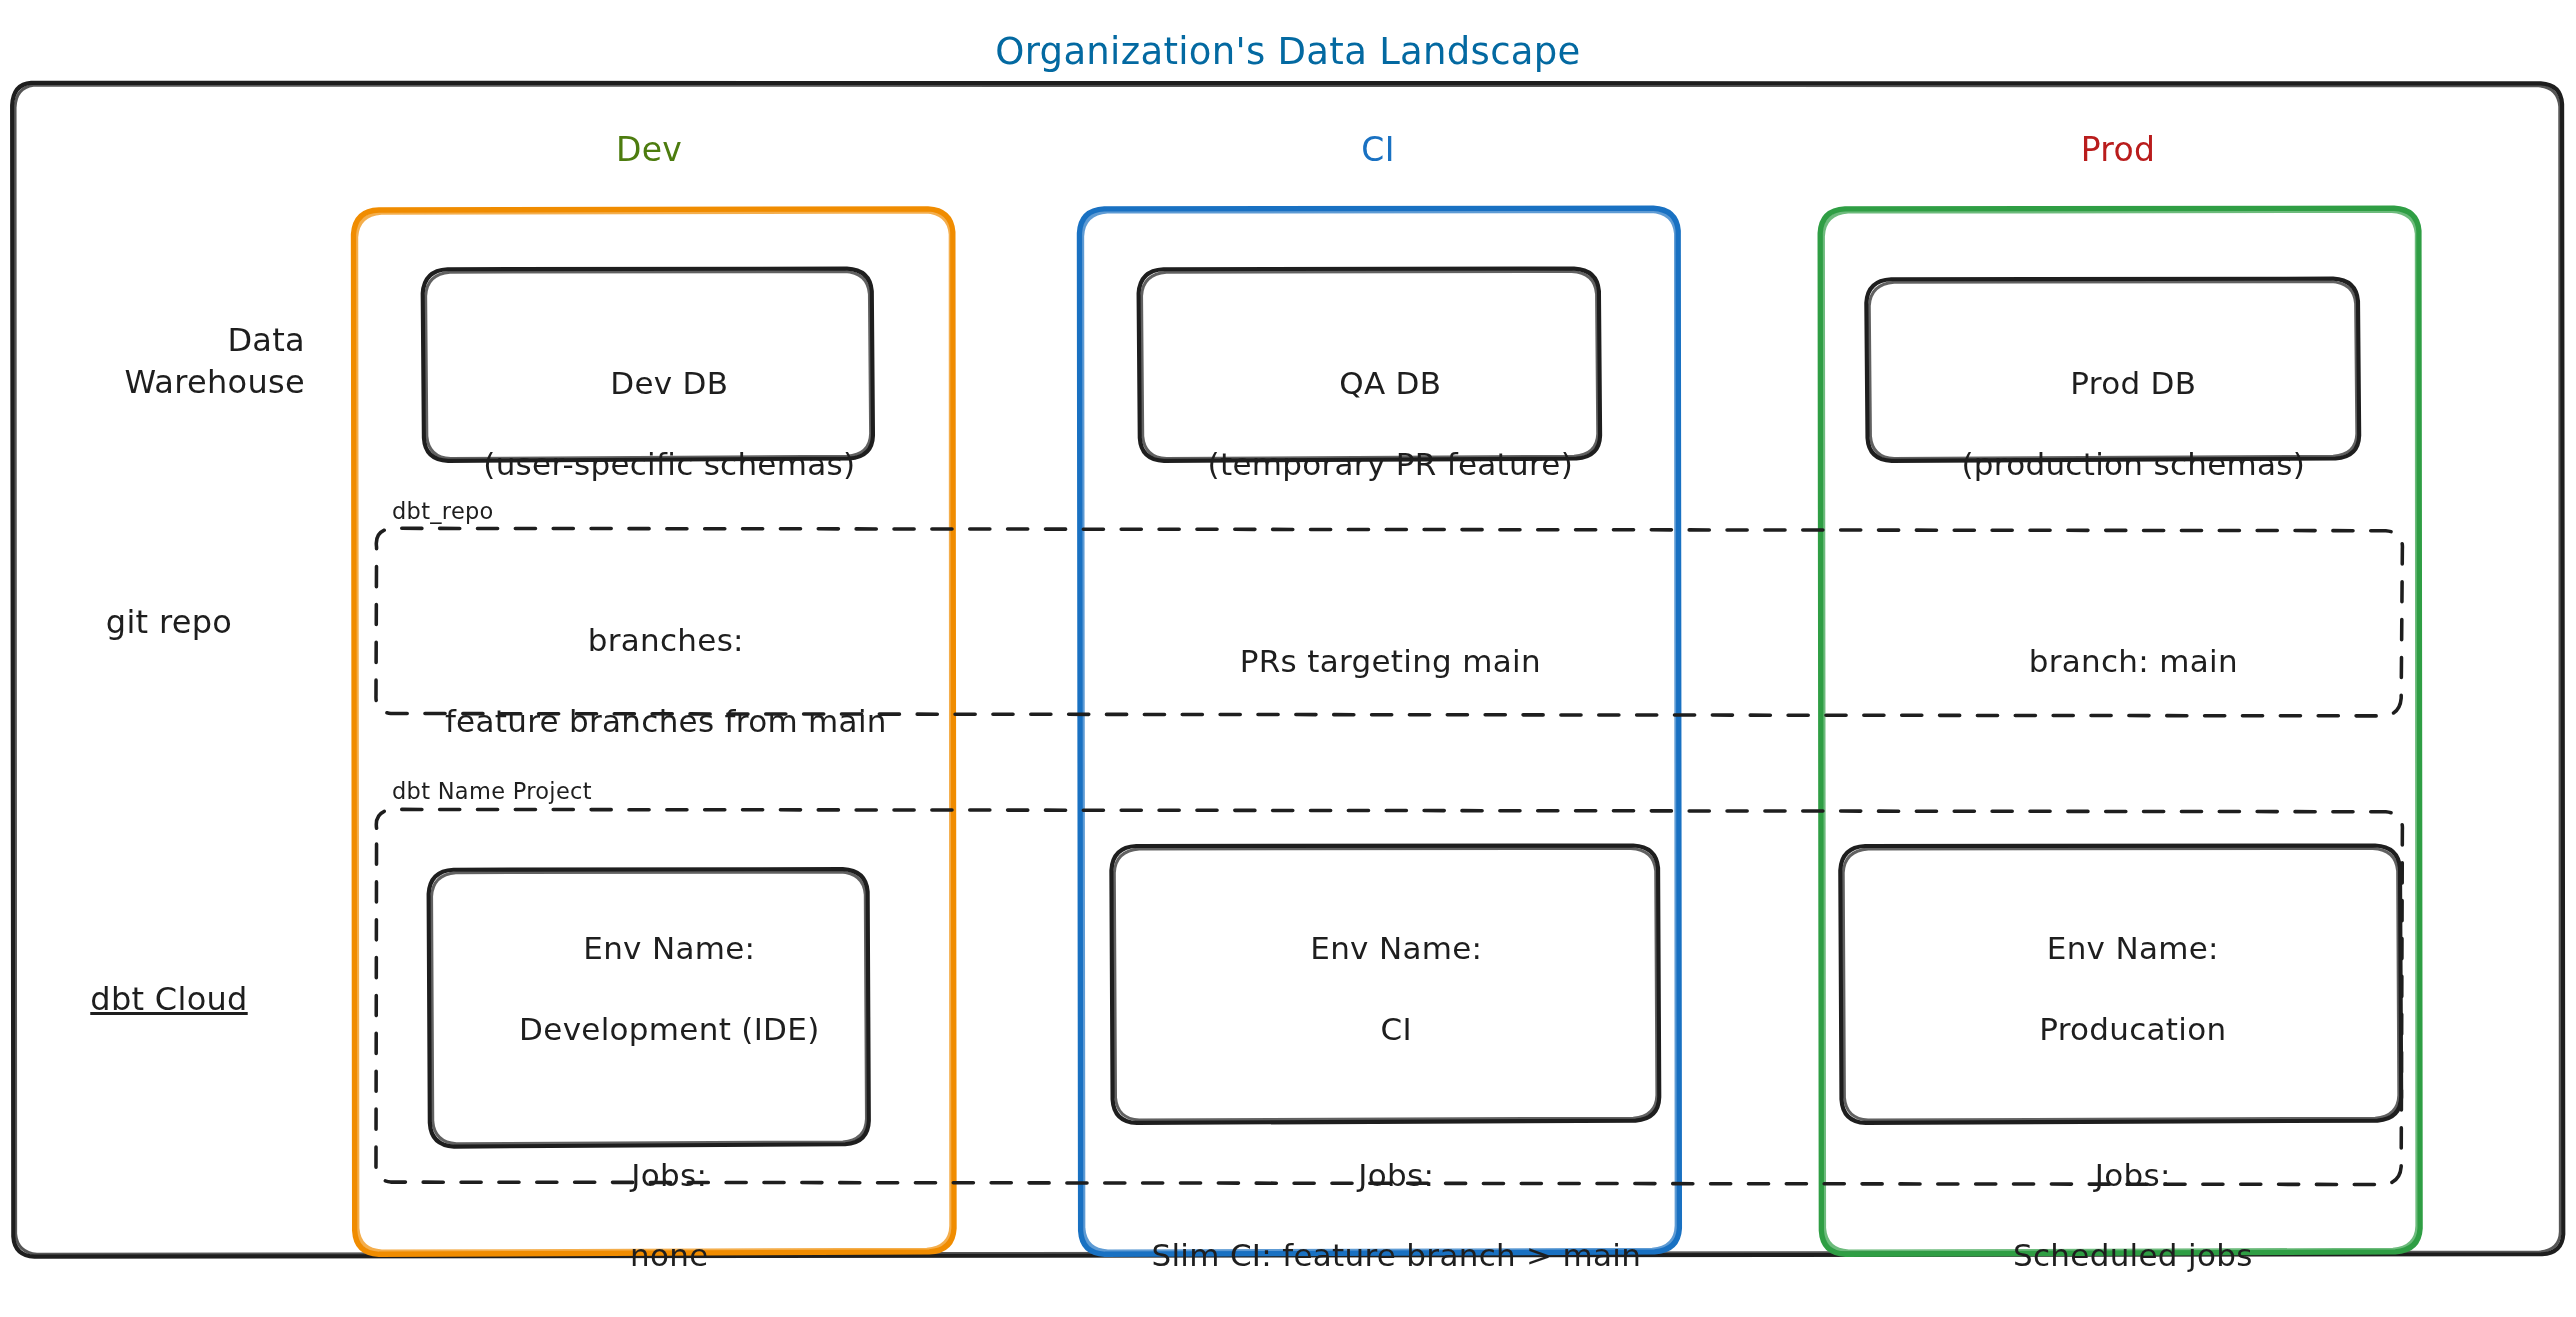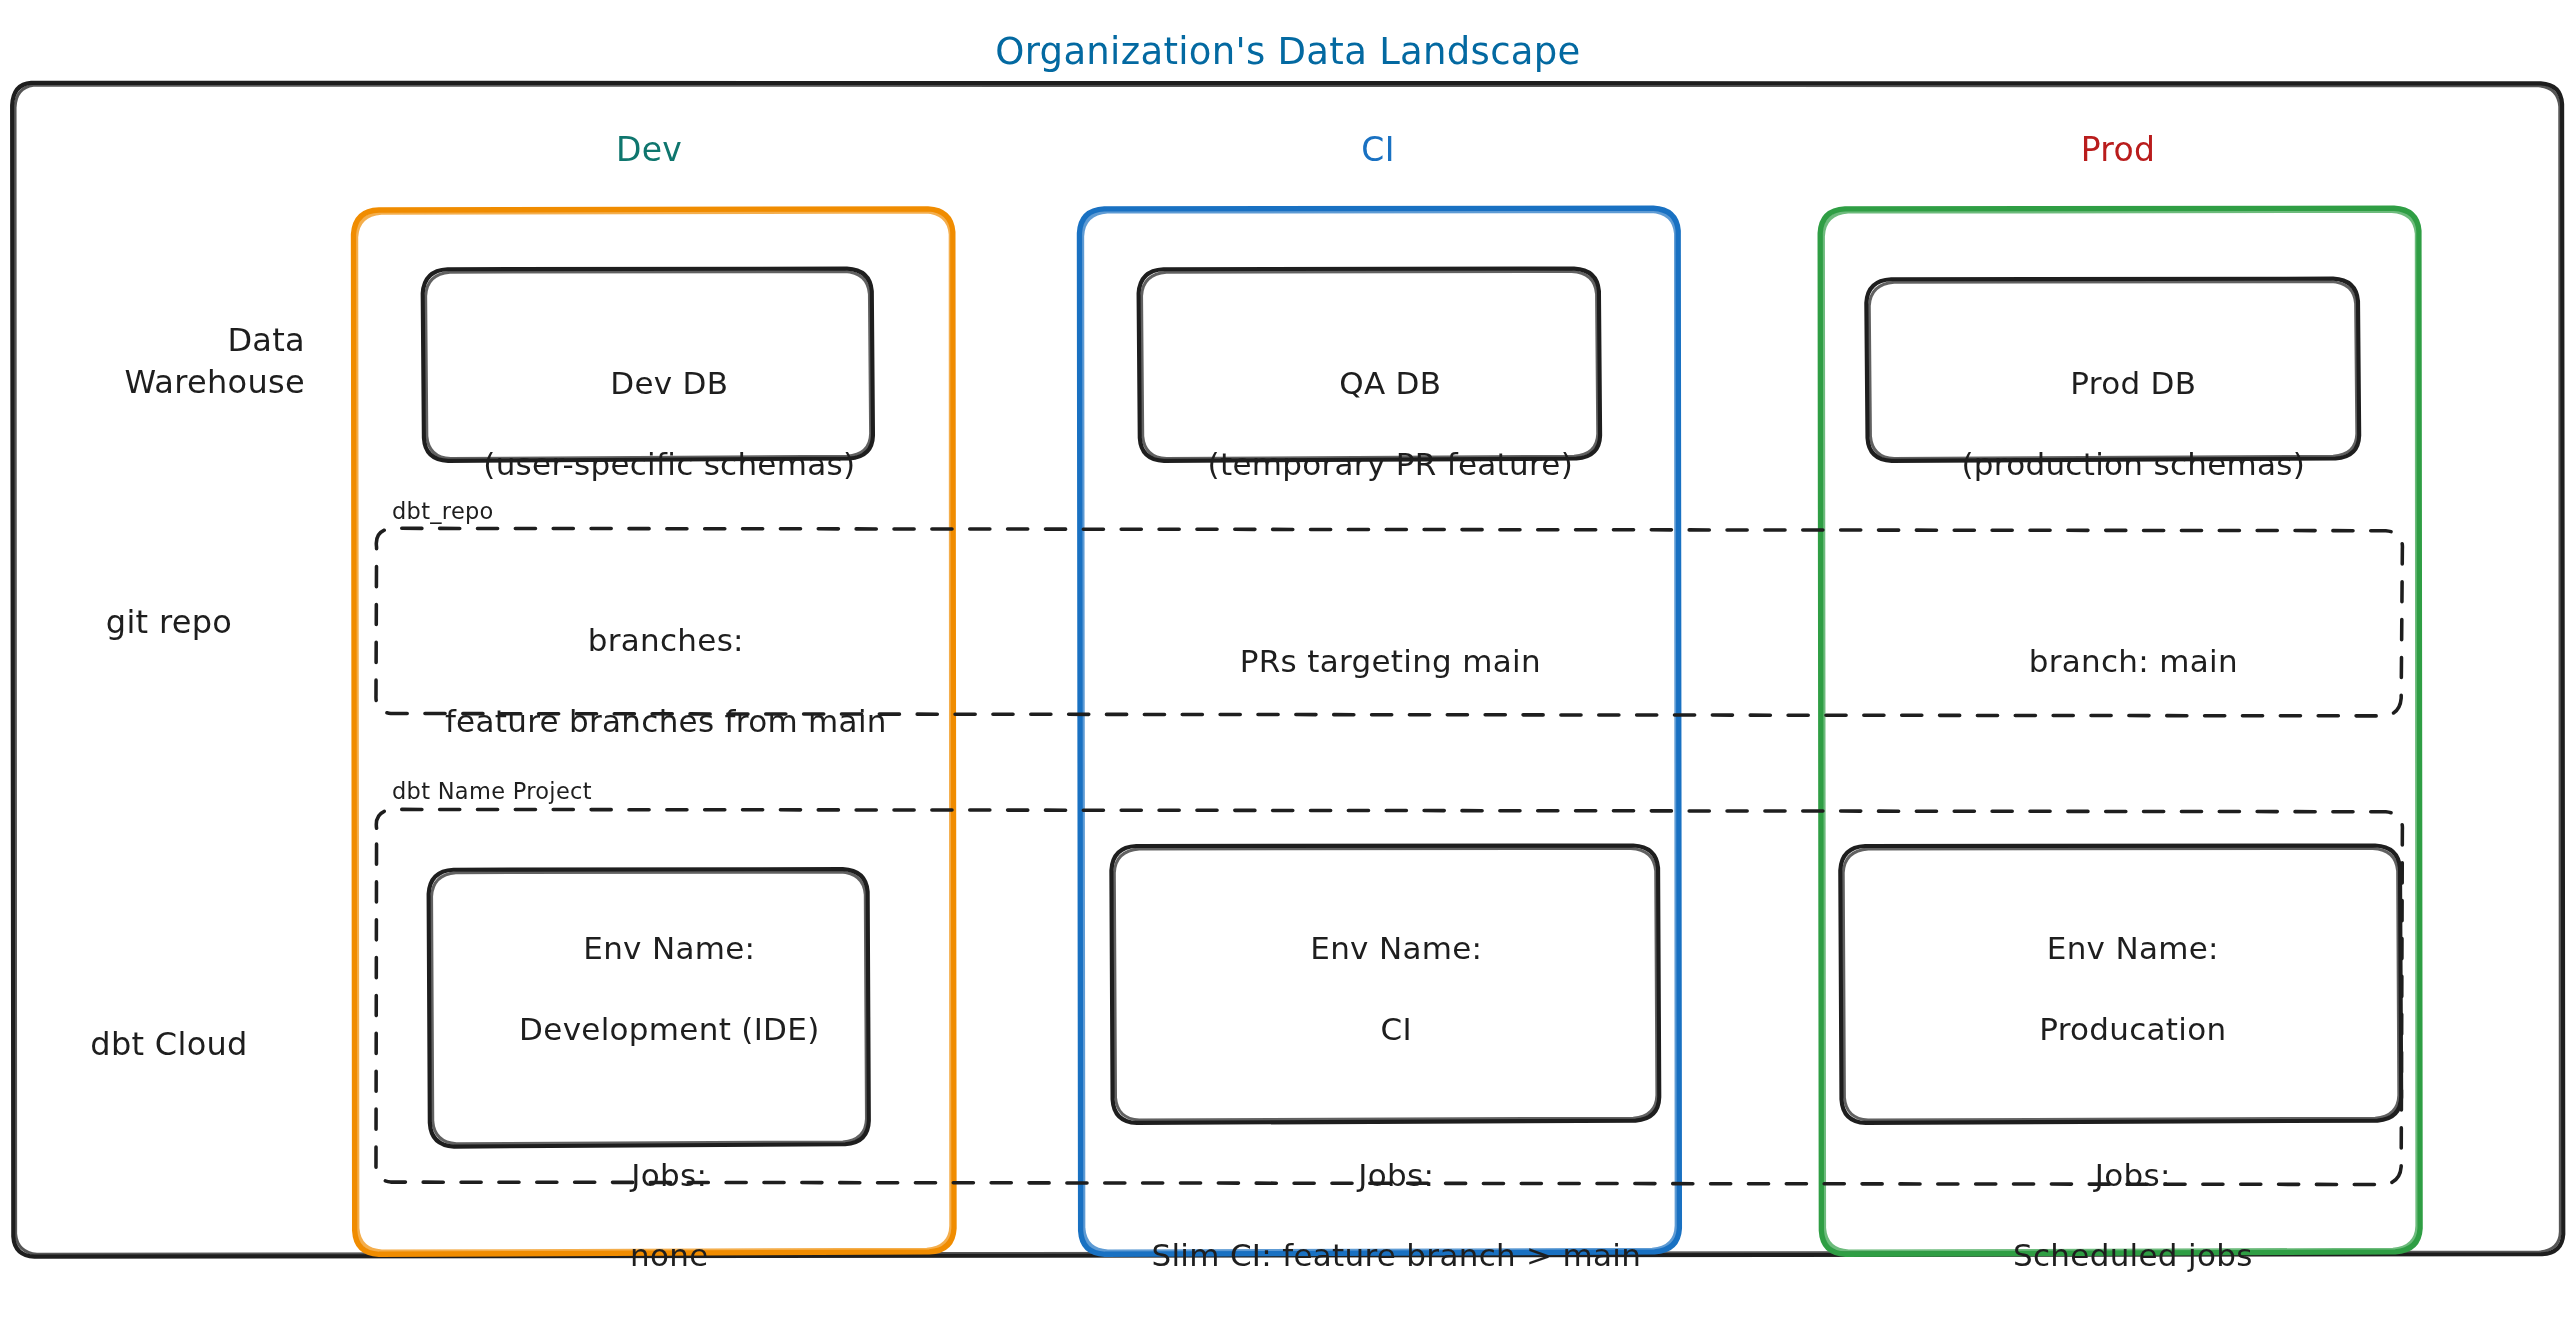--- a/index.html
+++ b/index.html
@@ -46,33 +46,33 @@
     width: 2576px;
     font-size: 37px;
     color: #0369a1;
     margin-top: 20px;
   }
 
   .col-header {
     font-size: 33px;
     width: 308px;
   }
-  .col-header.dev  { left: 495px;  top: 129px; color: #0f766e; }
+  .col-header.dev  { left: 495px;  top: 129px; color: #4d7c0f; }
   .col-header.ci   { left: 1224px; top: 129px; color: #1971c2; }
   .col-header.prod { left: 1964px; top: 129px; color: #b91c1c; }
 
   .row-label {
     font-size: 32px;
     width: 272px;
     left: 33px;
     color: #1e1e1e;
   }
   .row-label.dw    { top: 320px; text-align: right; }
   .row-label.git   { top: 602px; }
-  .row-label.dbt   { top: 1024px; }
+  .row-label.dbt   { top: 979px; text-decoration: underline; }
 
   .group-label {
     font-size: 22.5px;
     text-align: left;
     color: #1e1e1e;
     left: 392px;
   }
   .group-label.repo  { top: 497px; }
   .group-label.cloud { top: 777px; }
 

